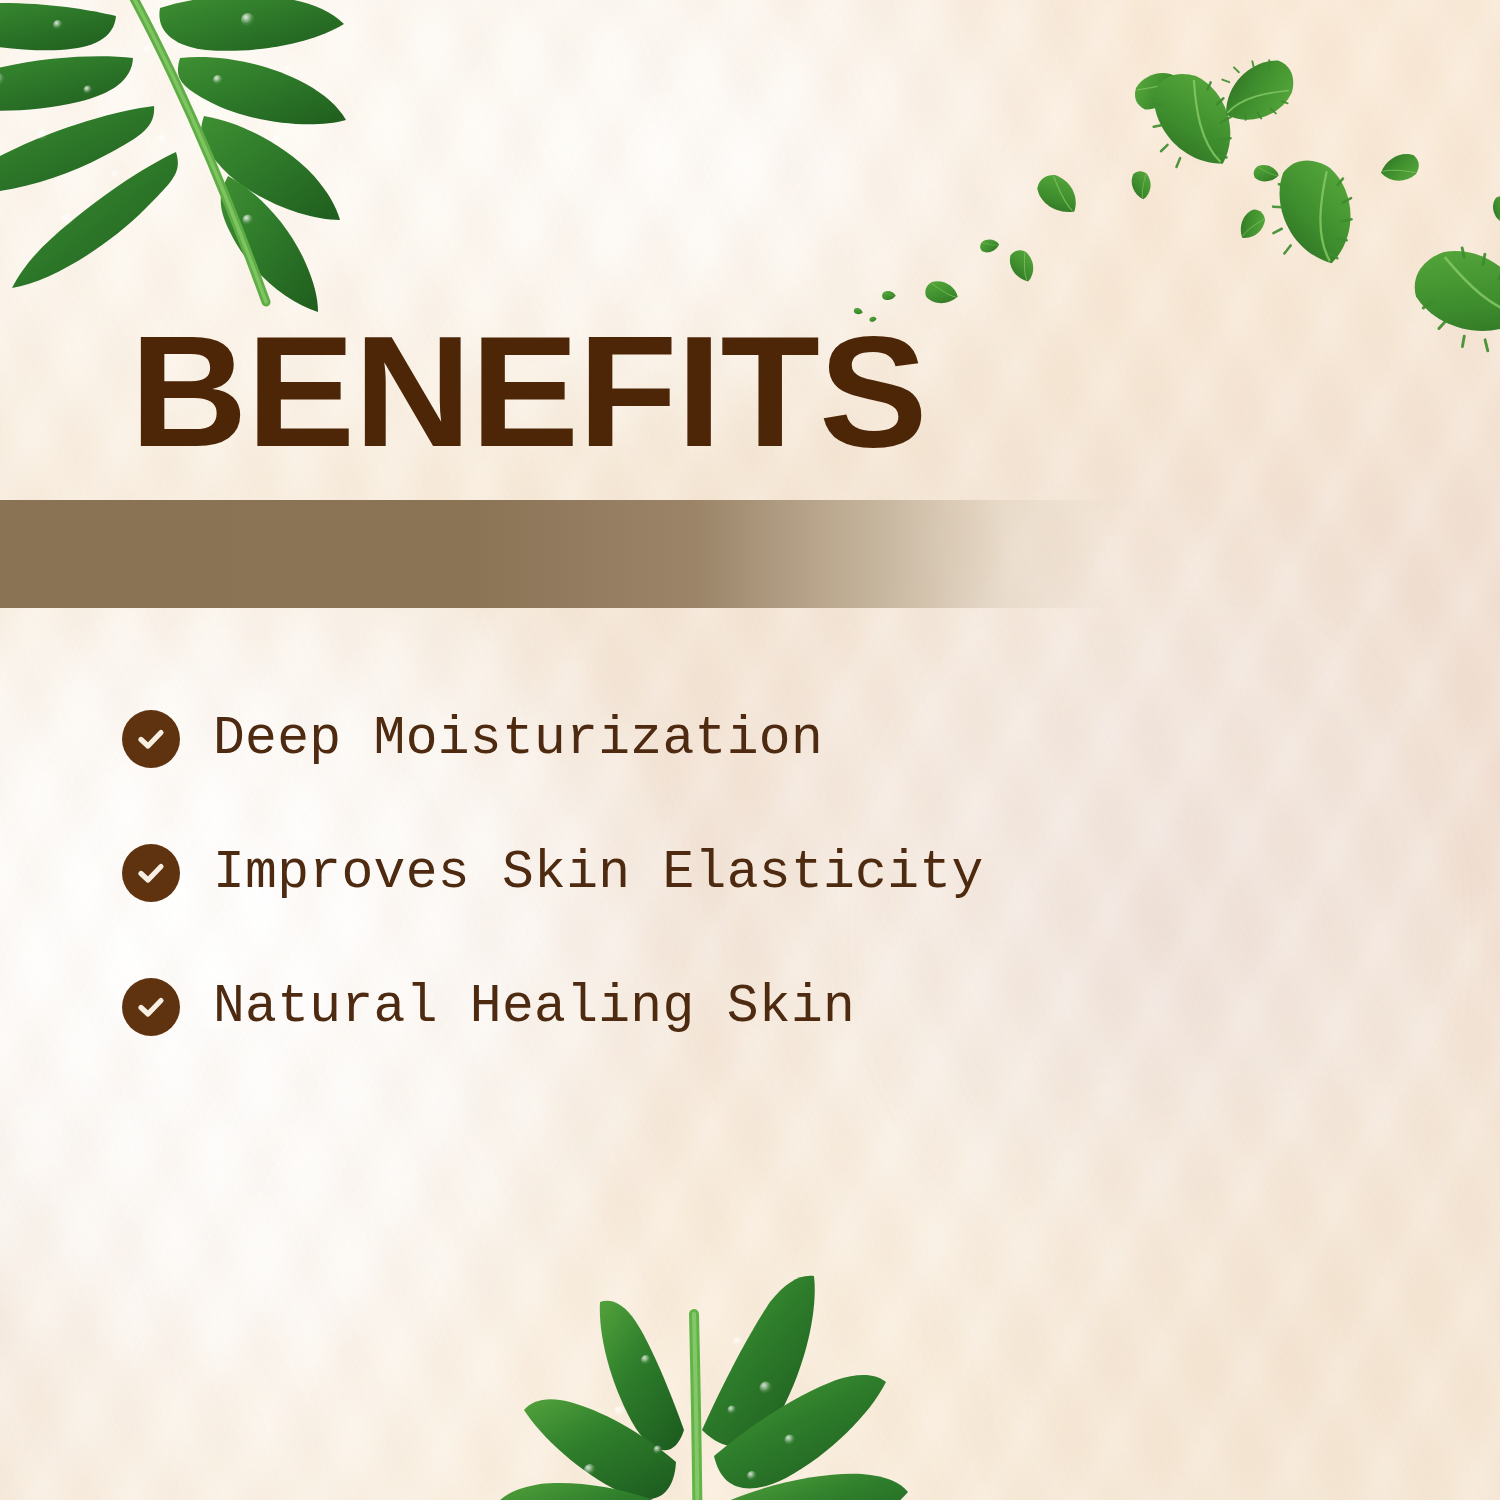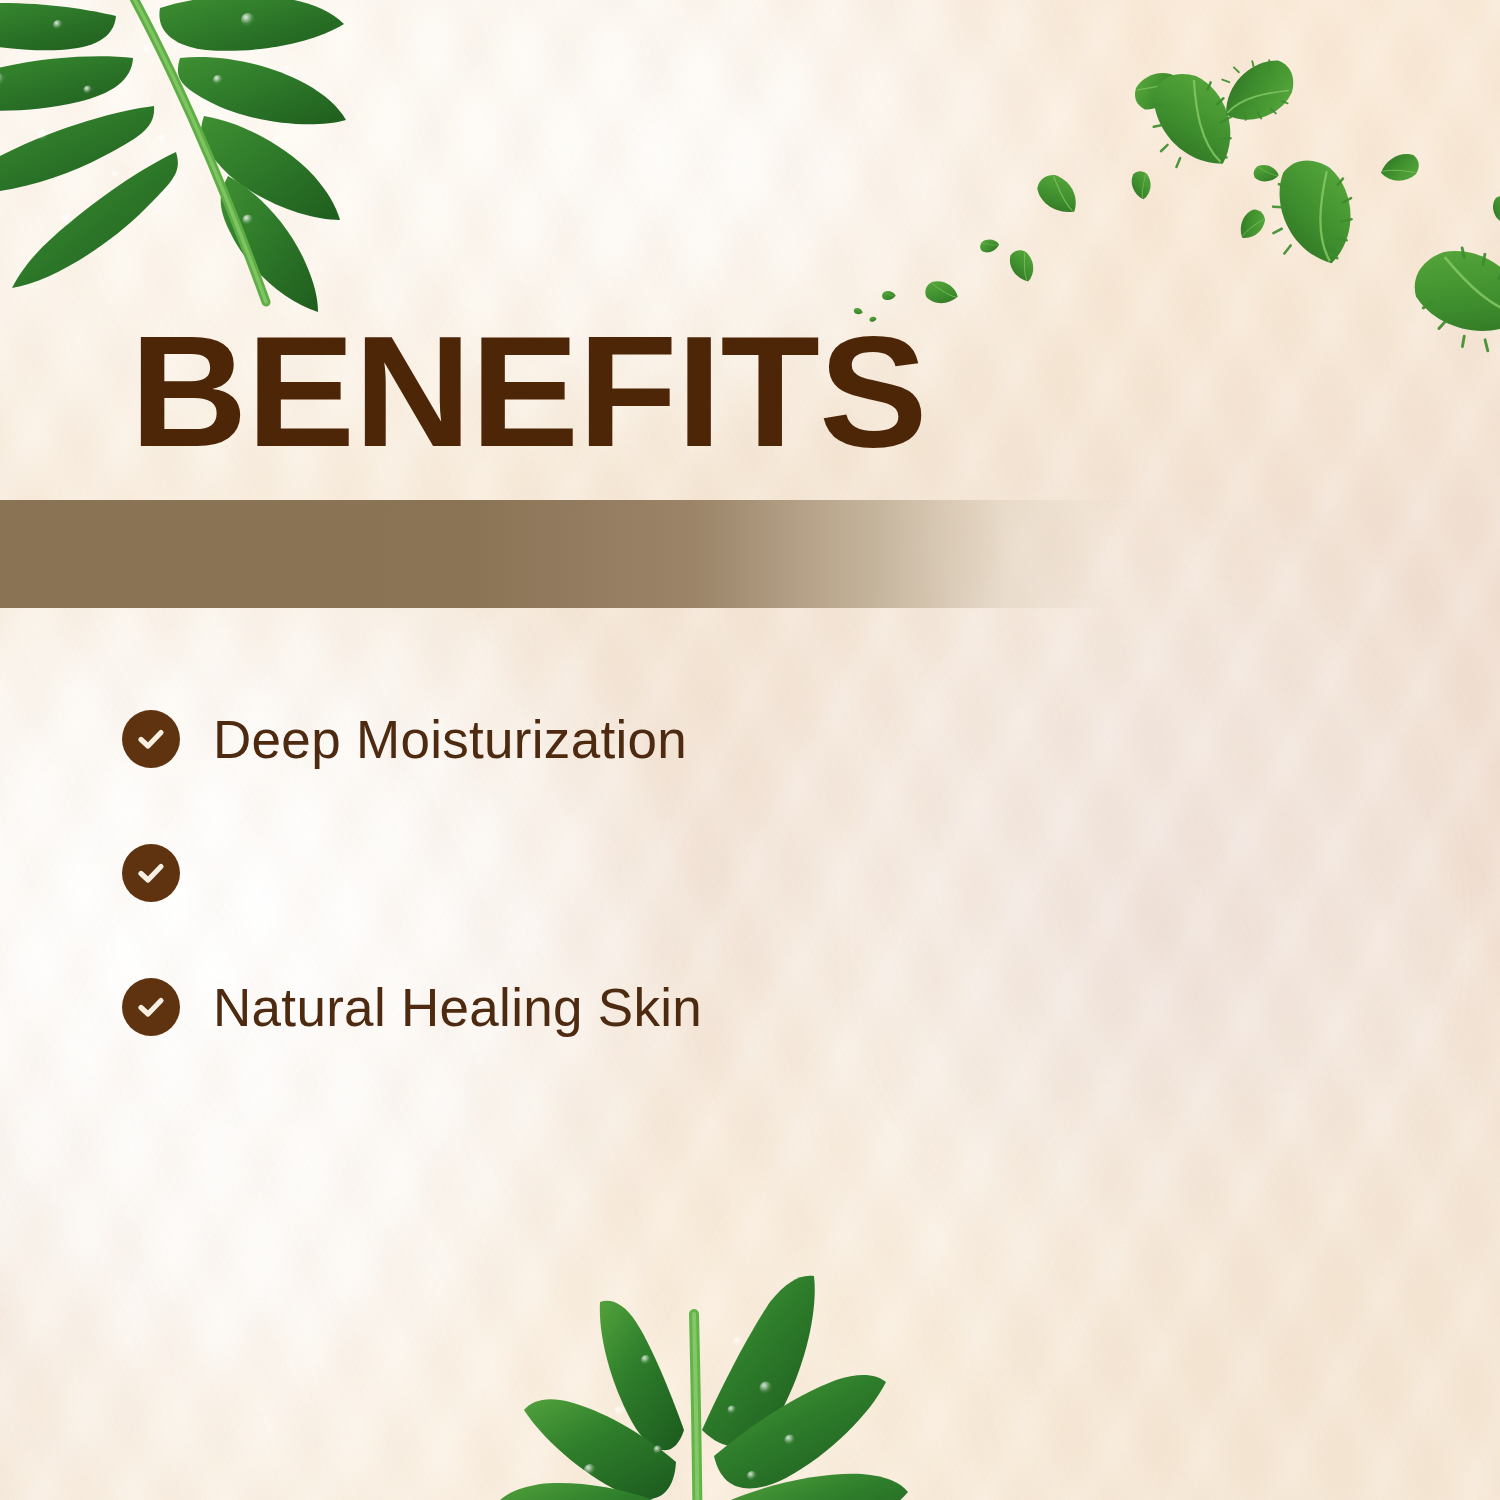--- a/index.html
+++ b/index.html
@@ -156,21 +156,21 @@
     height: 58px;
     border-radius: 50%;
     background: #5f3210;
     display: flex;
     align-items: center;
     justify-content: center;
   }
   .check-circle svg { display: block; }
   .benefit-label {
     margin-left: 33px;
-    font-family: Liberation Sans, sans-serif;
+    font-family: Liberation Mono, monospace;
     font-size: 53px;
     font-weight: 400;
     letter-spacing: 0.3px;
     color: #4d2a10;
     white-space: nowrap;
     line-height: 1;
   }
 
   
   .leaf-top-left {
@@ -352,20 +352,21 @@
       <span class="benefit-label">Deep Moisturization</span>
     </div>
 
 
     <div class="benefit-row">
       <span class="check-circle">
         <svg width="34" height="34" viewBox="0 0 34 34" aria-hidden="true">
           <path d="M7 17.5 L14 24 L27 10.5" fill="none" stroke="#f7efe2" stroke-width="5.2" stroke-linecap="round" stroke-linejoin="round"></path>
         </svg>
       </span>
+      <span class="benefit-label">Improves Skin Elasticity</span>
     </div>
 
     <div class="benefit-row">
       <span class="check-circle">
         <svg width="34" height="34" viewBox="0 0 34 34" aria-hidden="true">
           <path d="M7 17.5 L14 24 L27 10.5" fill="none" stroke="#f7efe2" stroke-width="5.2" stroke-linecap="round" stroke-linejoin="round"></path>
         </svg>
       </span>
       <span class="benefit-label">Natural Healing Skin</span>
     </div>

